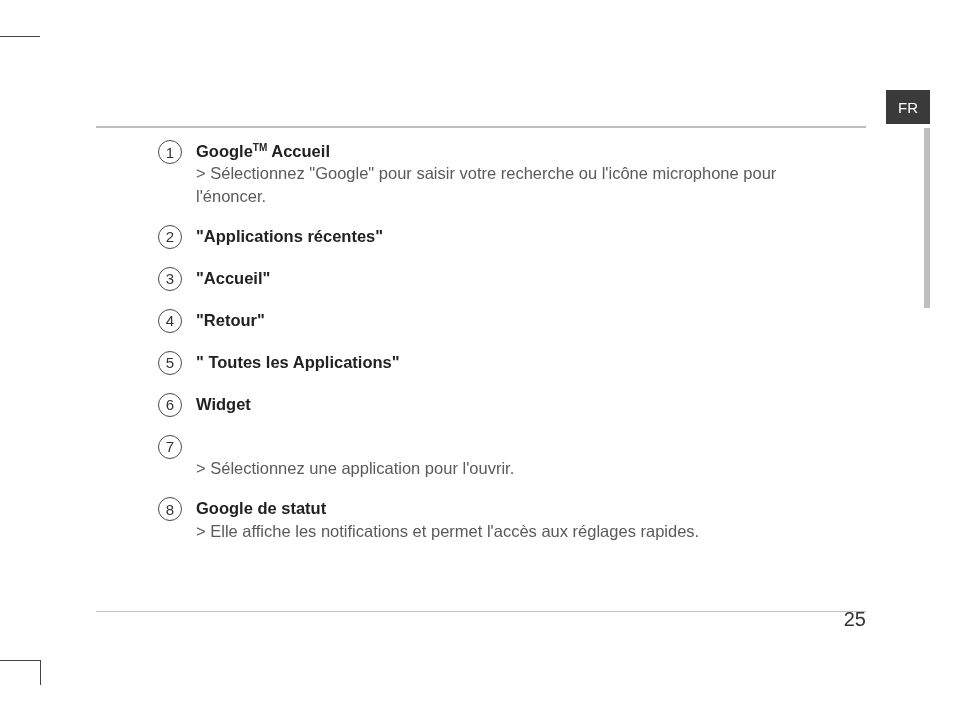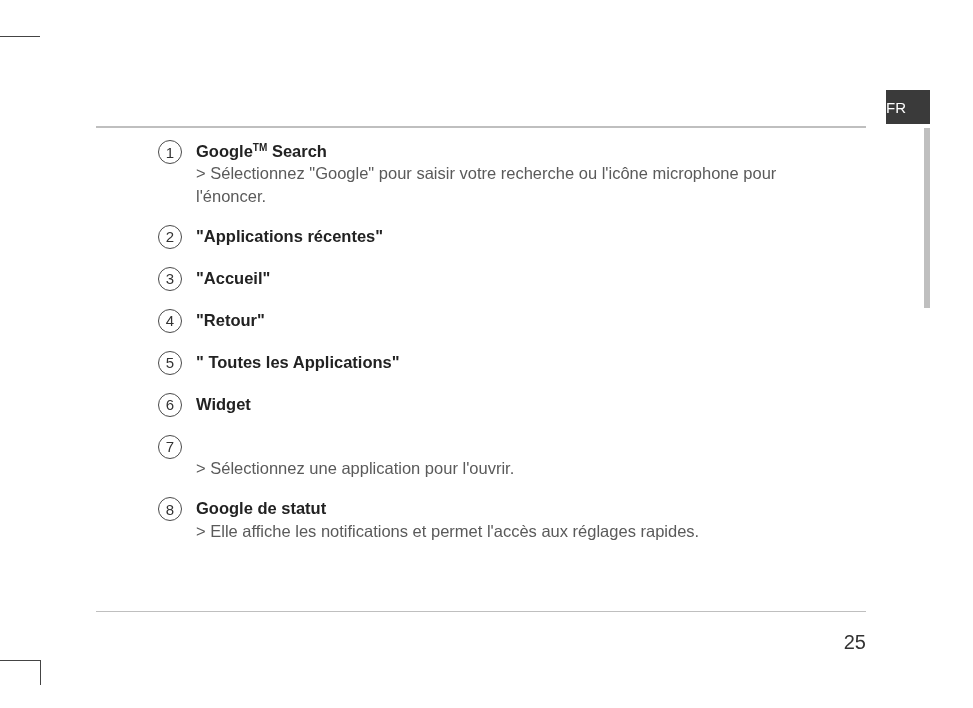--- a/index.html
+++ b/index.html
@@ -17,21 +17,21 @@
   .crop-h2 { position:absolute; left:0; top:660px; width:40px; height:1px; background:#444; }
 
   .lang-tab {
     position:absolute;
     right: 0px; top: 90px;
     width: 44px; height: 34px;
     background: #3a3a3a;
     color: #fff;
     font-size: 15px;
     font-weight: 500;
-    display:flex; align-items:center; 
+    display:flex; align-items:center; justify-content:center;
   }
   .side-bar {
     position:absolute;
     right: 0px; top: 128px;
     width: 6px; height: 180px;
     background: #bfbfbf;
   }
   .top-rule {
     position:absolute;
     left: 56px; right: 64px;
@@ -63,21 +63,21 @@
     font-family: Arial, sans-serif;
   }
   .item-body { flex:1; font-size: 16.5px; line-height: 1.35; color:#333; }
   .item-title { font-weight: 700; color:#222; }
   .item-desc { color:#5a5a5a; font-weight: 400; }
   .tm { font-size: 10px; vertical-align: super; font-weight:700; }
 
   .page-num {
     position:absolute;
     right: 64px;
-    bottom: 6px;
+    bottom: 29px;
     font-size: 20px;
     color:#333;
   }
   .bottom-rule {
     position:absolute;
     left: 56px; right:64px;
     bottom: 48px;
     height:1px;
     background:#bfbfbf;
   }
@@ -98,21 +98,21 @@
   <div class="side-bar"></div>
   <div class="top-rule"></div>
 
   <div class="content">
 
     <div class="item">
       <div class="num-circle">
           <span>1</span>
         </div>
       <div class="item-body">
-        <span class="item-title"><span>Google</span><span class="tm">TM</span><span> Search</span></span><br>
+        <span class="item-title"><span>Google</span><span class="tm">TM</span><span> Accueil</span></span><br>
         <span class="item-desc">&gt; Sélectionnez "Google" pour saisir votre recherche ou l'icône microphone pour l'énoncer.</span>
       </div>
     </div>
 
     <div class="item">
       <div class="num-circle">
           <span>2</span>
         </div>
       <div class="item-body">
         <span class="item-title">"Applications récentes"</span>

